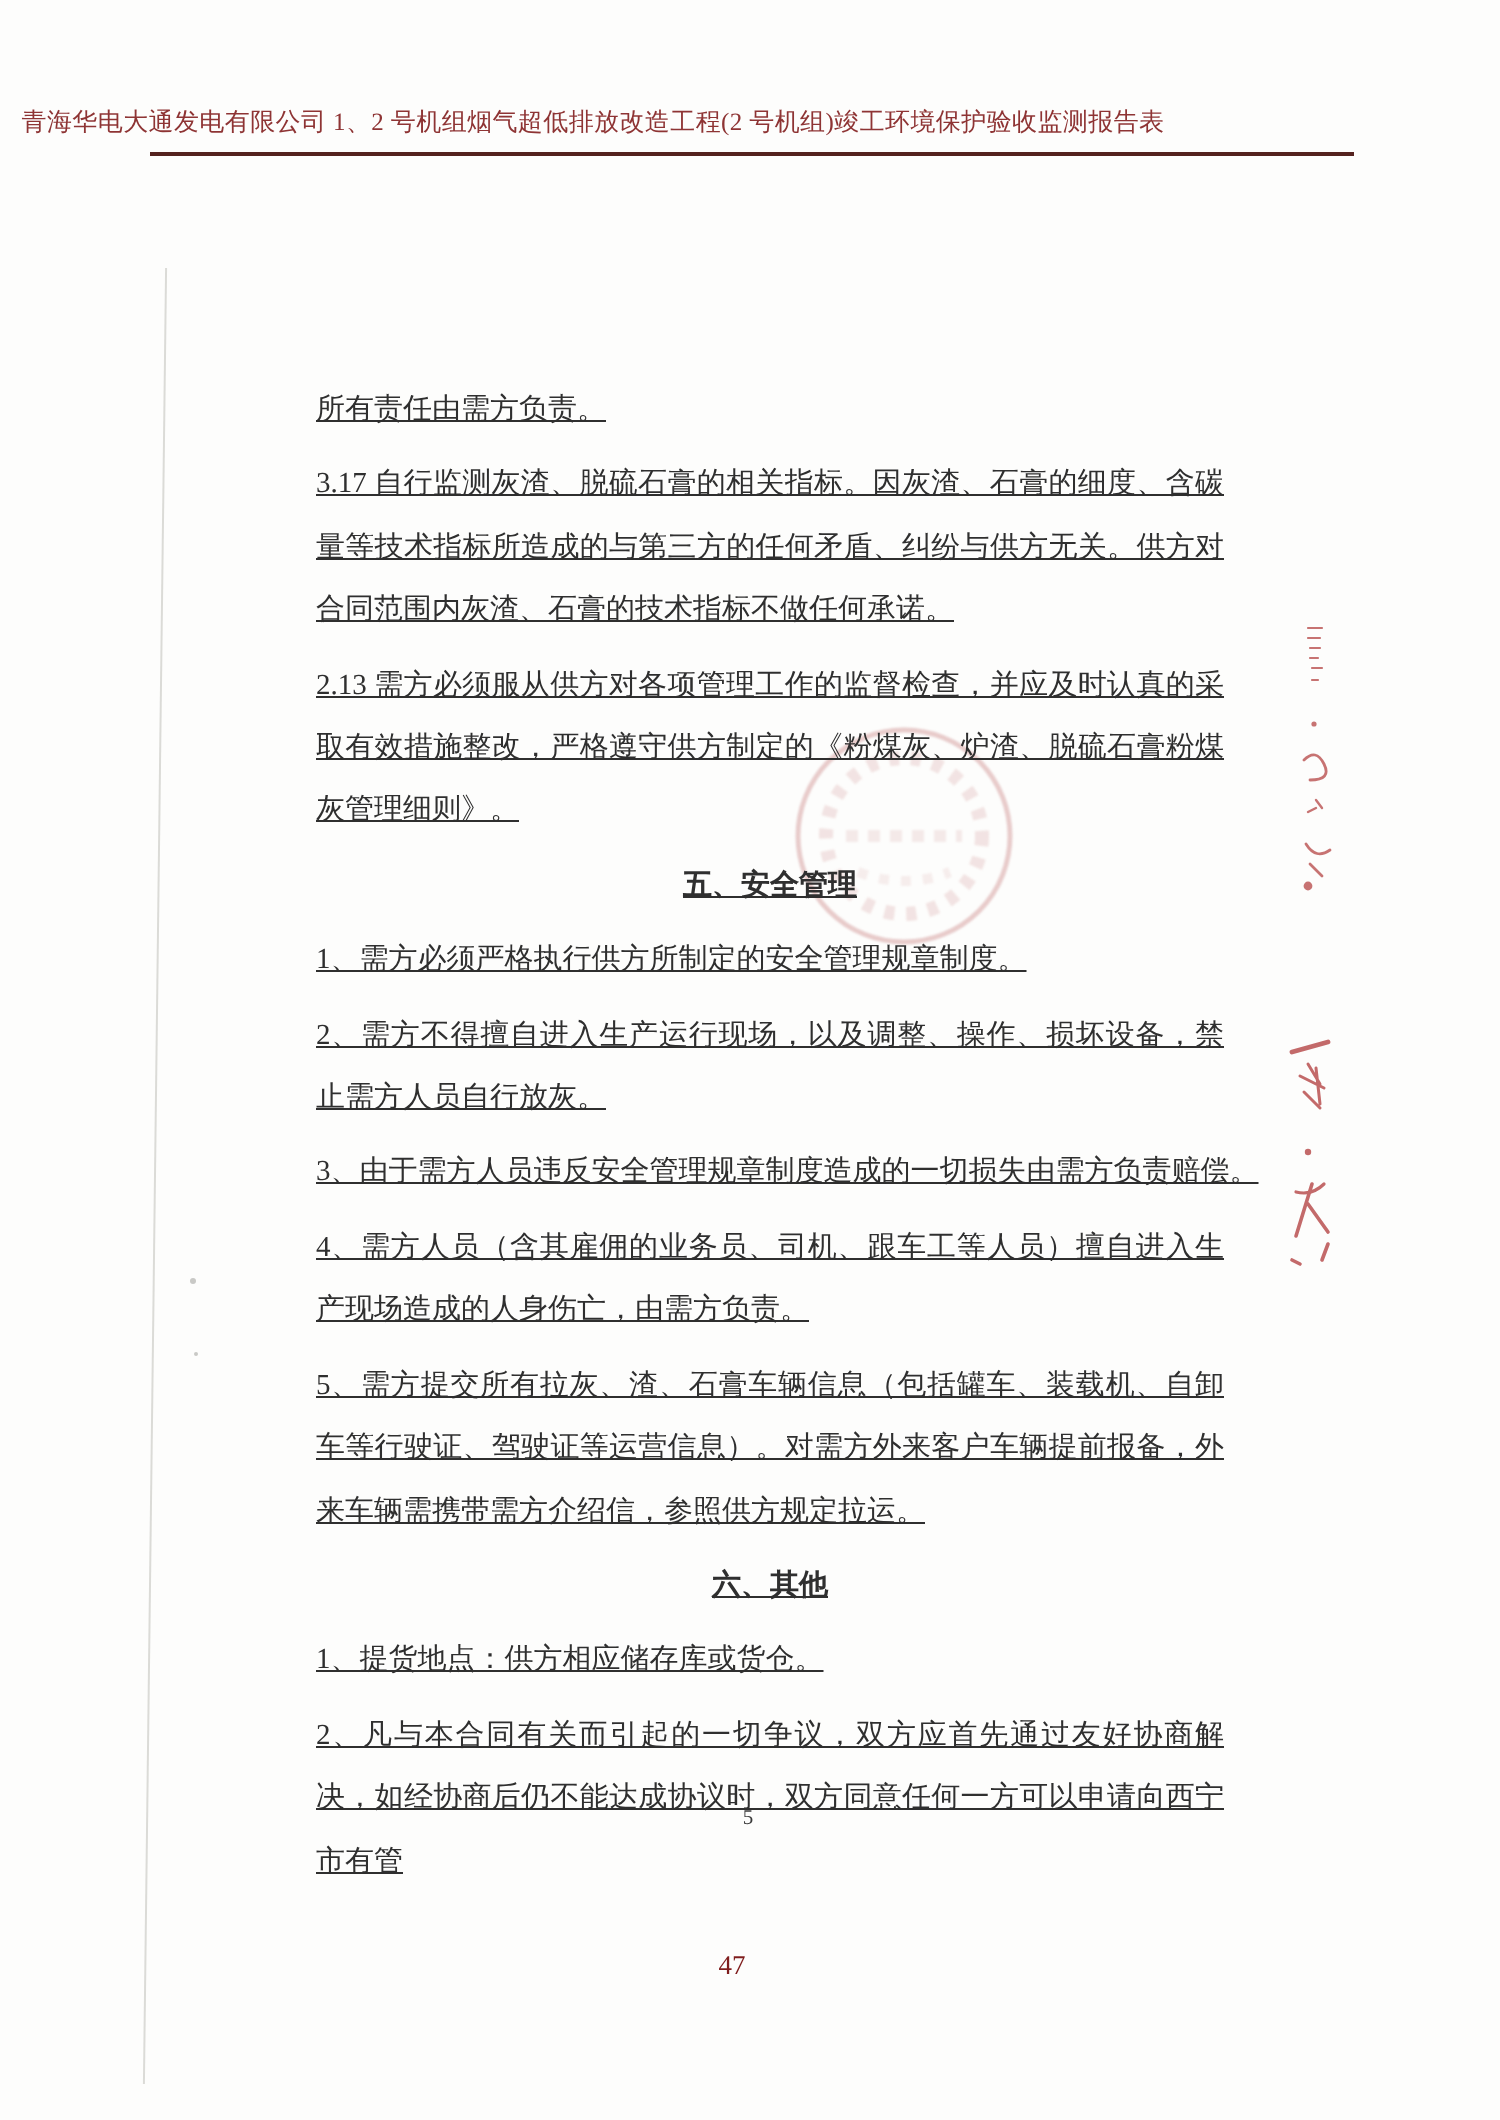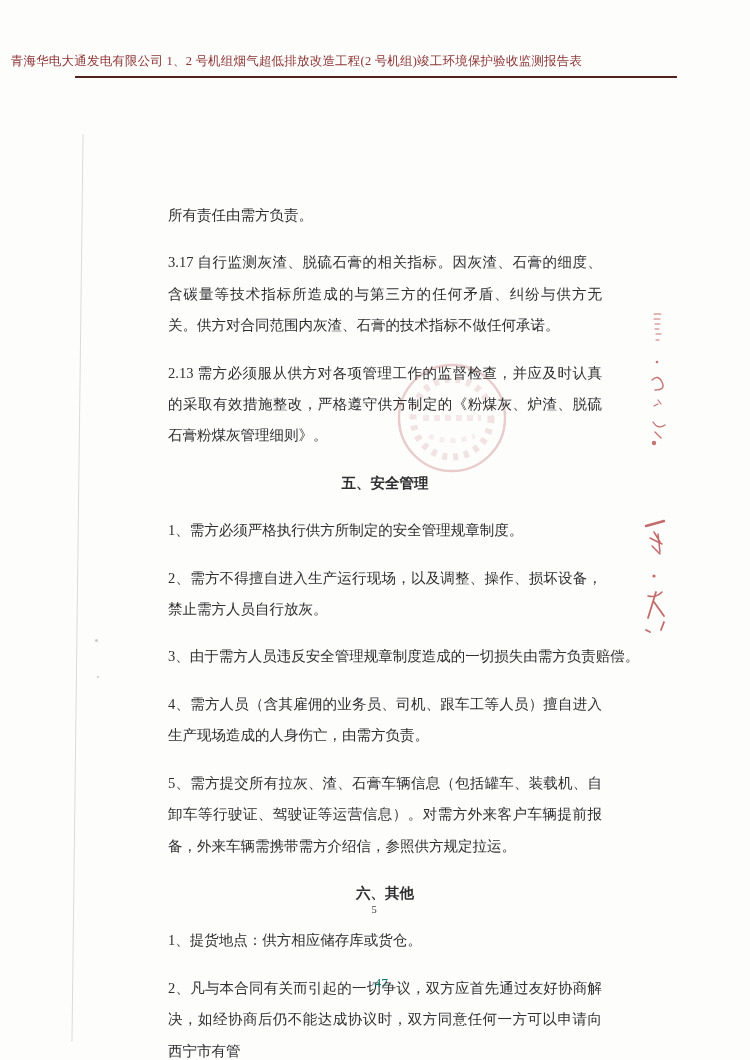--- a/index.html
+++ b/index.html
@@ -28,31 +28,31 @@
     background:#dbdbd7;
     transform:rotate(0.7deg);
   }
 
   .doc-body{
     position:absolute;left:152px;top:184px;width:466px;
     font-size:14.5px;line-height:31.4px;color:#2f2f2f;
     text-align:justify;
     z-index:2;
   }
-  .doc-body p{margin:16px;padding:0;}
+  .doc-body p{margin:6px;padding:0;text-decoration:underline;}
   .doc-body p.heading{font-weight:bold;text-align:center;}
   .doc-body p.nowrap{white-space:nowrap;text-align:center;}
 
   .inner-page-number{
     position:absolute;left:352px;top:904px;width:44px;
     text-align:center;font-size:10.5px;color:#3a3a3a;z-index:2;
   }
   .outer-page-number{
     position:absolute;left:344px;top:975px;width:44px;
-    text-align:right;font-size:13.5px;color:#0f766e;z-index:2;
+    text-align:center;font-size:13.5px;color:#7f1d1d;z-index:2;
   }
 
   .stamp{
     position:absolute;left:387px;top:356px;width:130px;height:124px;
     z-index:1;filter:blur(0.5px);
   }
   .edge-marks-upper{
     position:absolute;left:646px;top:310px;width:22px;height:140px;
     filter:blur(0.3px);
   }

